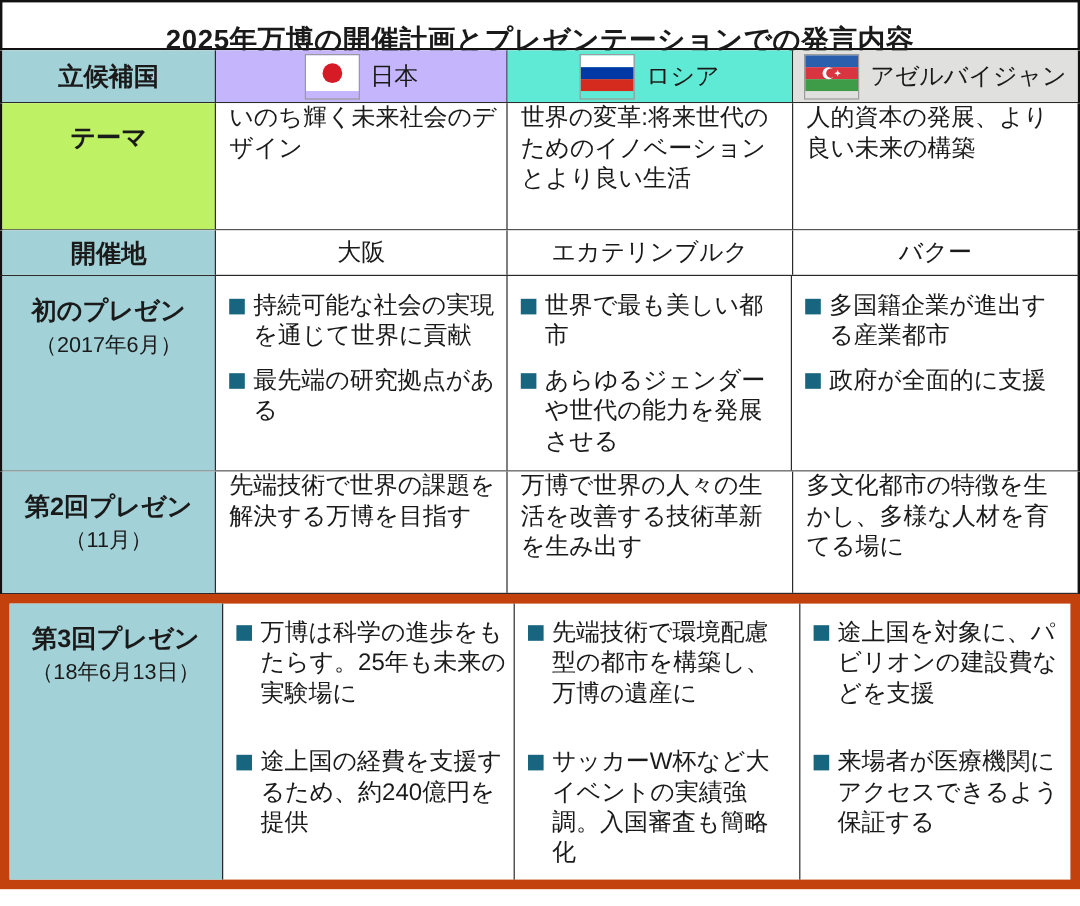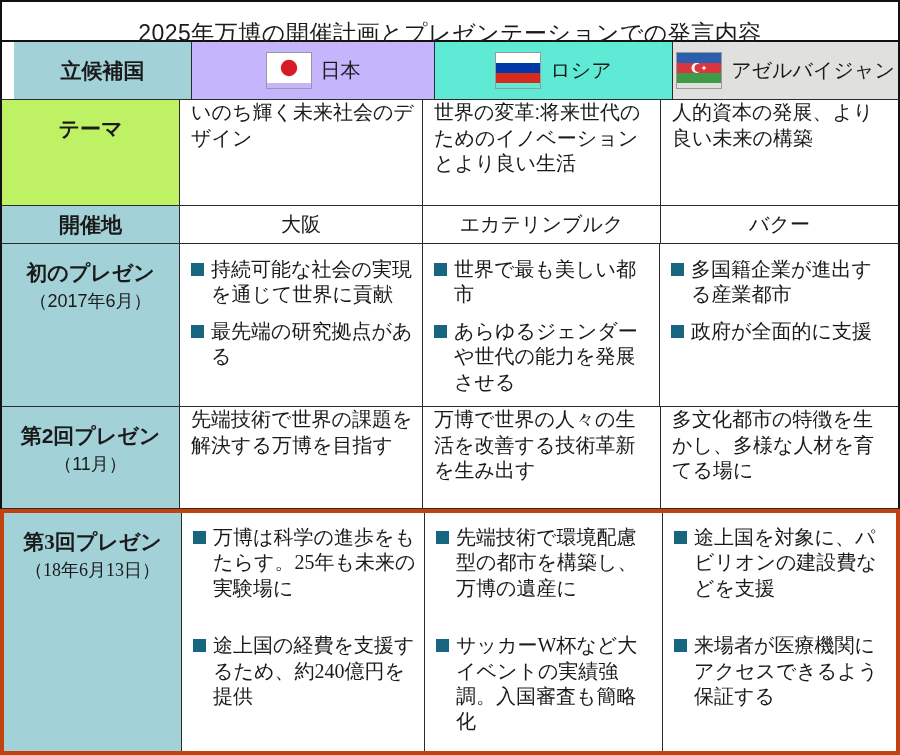--- a/index.html
+++ b/index.html
@@ -14,35 +14,34 @@
   .title-bar {
     height: 42px;
     border: 2px solid #111;
     display: flex;
     align-items: center;
     justify-content: center;
     background: #fff;
   }
   .title-bar span {
     font-size: 23px;
-    font-weight: normal;
+    font-weight: bold;
     letter-spacing: 0.5px;
     margin-top: 24px;
   }
 
   .t-row {
     display: flex;
     border-left: 2px solid #111;
     border-right: 2px solid #111;
     border-bottom: 1px solid #2b2b2b;
     background: #fff;
   }
   .t-row.highlight {
-    border: 4px solid #c2410c;
-    font-family: Liberation Serif, serif;
+    border: 8px solid #c2410c;
   }
 
   .cell {
     border-right: 1px solid #2b2b2b;
     overflow: hidden;
   }
   .cell:last-child { border-right: none; }
 
   .label-cell {
     width: 178px;
@@ -99,21 +98,21 @@
   .bullet-text { flex: 1 1 auto; font-size: 20px; line-height: 1.27; }
 </style>
 </head>
 <body>
 
 <div class="page">
   <div class="title-bar">
     <span>2025年万博の開催計画とプレゼンテーションでの発言内容</span>
   </div>
   <div id="table">
-      <div class="t-row" style="height: 58px; padding-left: 12px;">
+      <div class="t-row" style="height: 44px;">
         <div class="cell label-cell middle" style="background: rgb(162, 209, 215);">
           <div class="label-main">立候補国</div>
         </div>
         <div class="cell head-cell c0" style="background: #c4b5fd;">
           <span class="flag"><svg width="44" height="30" viewBox="0 0 44 30">
               <rect x="0" y="0" width="44" height="30" fill="#ffffff"></rect>
               <circle cx="22" cy="15" r="8.2" fill="#d61a26"></circle>
             </svg></span>
           <span>日本</span>
         </div>

